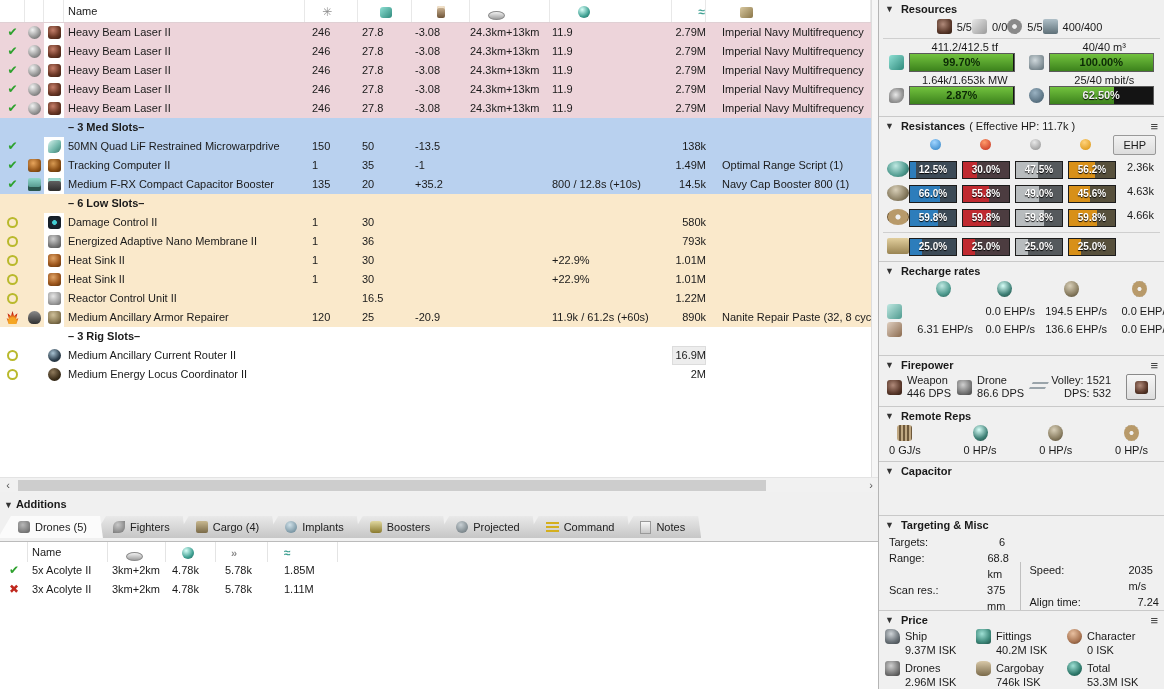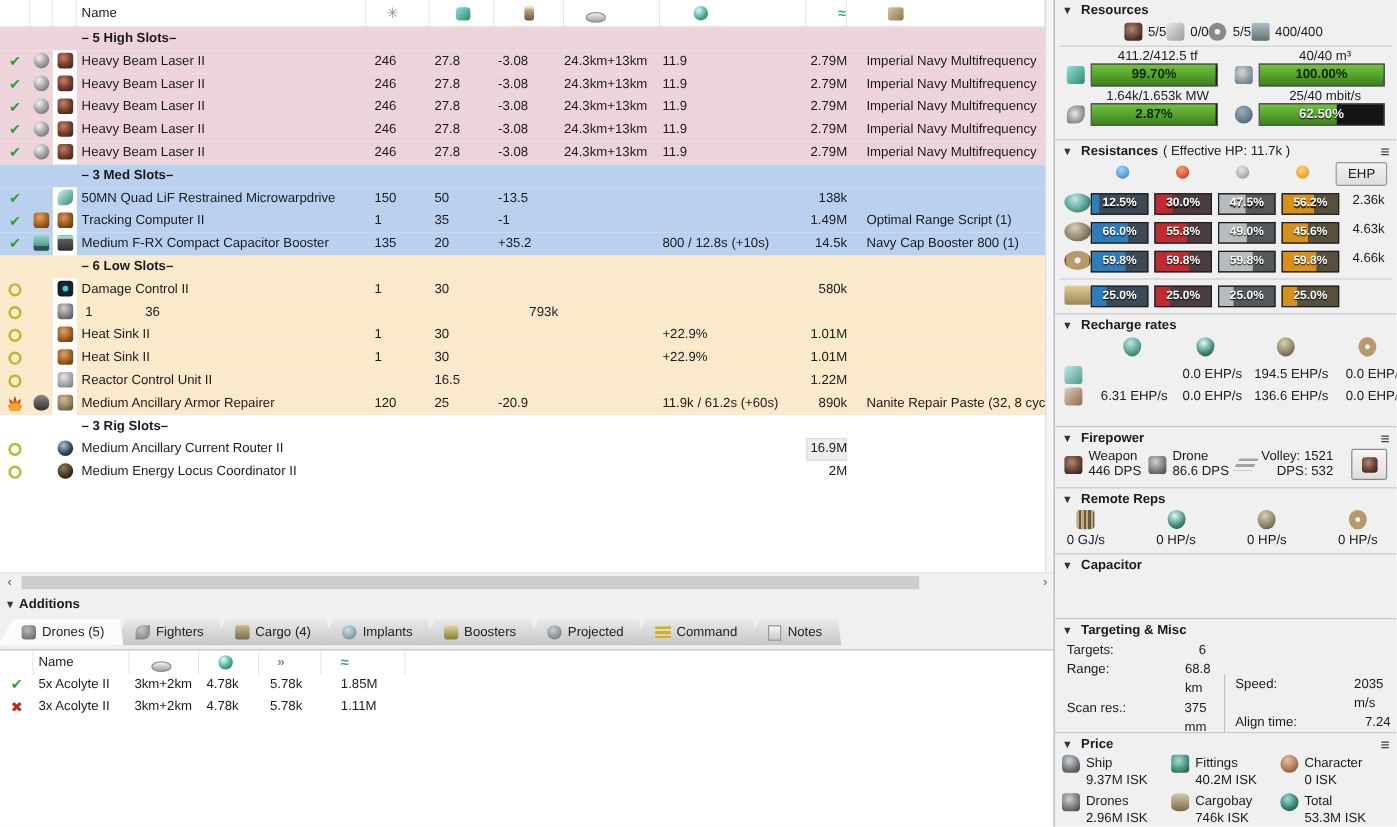--- a/index.html
+++ b/index.html
@@ -203,23 +203,20 @@
       <div class="cell c4">Name</div>
       <div class="cell c5"><span class="gico g-power">✳</span></div>
       <div class="cell c6"><span class="gico g-cpu"></span></div>
       <div class="cell c7"><span class="gico g-cap"></span></div>
       <div class="cell c8"><span class="gico g-range"></span></div>
       <div class="cell c9"><span class="gico g-orb"></span></div>
       <div class="cell c10"><span class="gico g-isk">≈</span></div>
       <div class="cell c11"><span class="gico g-ammo"></span></div>
     </div>
     <div id="fit-body">
-        <div class="frow sec-high">
-          <div class="sec-label">– 5 High Slots–</div>
-        </div>
         <div class="frow mod sec-high">
           <div class="cell c1"><span class="st-active">✔</span></div>
           <div class="cell c2"><span class="ico ico-crystal"></span></div>
           <div class="cell c3"><span class="ico ico-laser"></span></div>
           <div class="cell c4">Heavy Beam Laser II</div>
           <div class="cell c5">246</div>
           <div class="cell c6">27.8</div>
           <div class="cell c7">-3.08</div>
           <div class="cell c8">24.3km+13km</div>
           <div class="cell c9">11.9</div>
@@ -333,20 +330,21 @@
           <div class="cell c7"></div>
           <div class="cell c8"></div>
           <div class="cell c9"></div>
           <div class="cell c10">580k</div>
           <div class="cell c11"></div>
         </div>
         <div class="frow mod sec-low">
           <div class="cell c1"><span class="st-online"></span></div>
           <div class="cell c2"></div>
           <div class="cell c3"><span class="ico ico-eanm"></span></div>
+          <div class="cell c4">Energized Adaptive Nano Membrane II</div>
           <div class="cell c5">1</div>
           <div class="cell c6">36</div>
           <div class="cell c7"></div>
           <div class="cell c8"></div>
           <div class="cell c9"></div>
           <div class="cell c10">793k</div>
           <div class="cell c11"></div>
         </div>
         <div class="frow mod sec-low">
           <div class="cell c1"><span class="st-online"></span></div>

